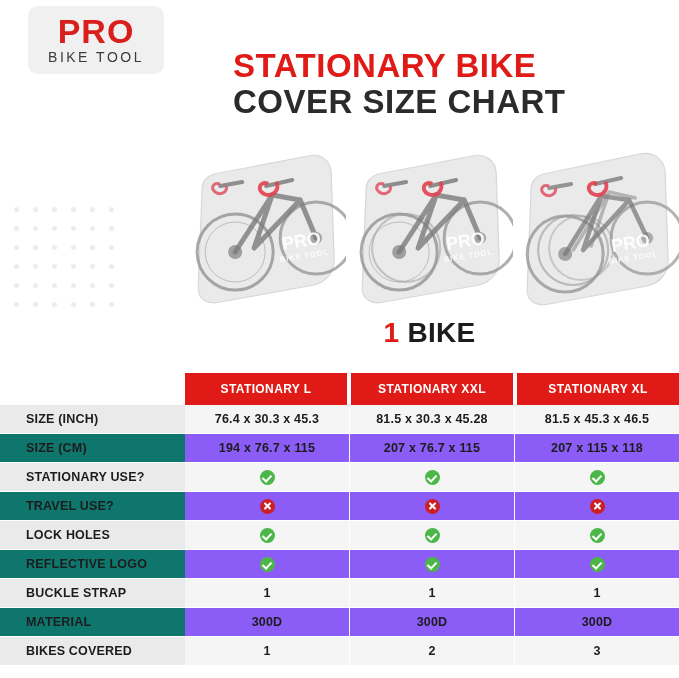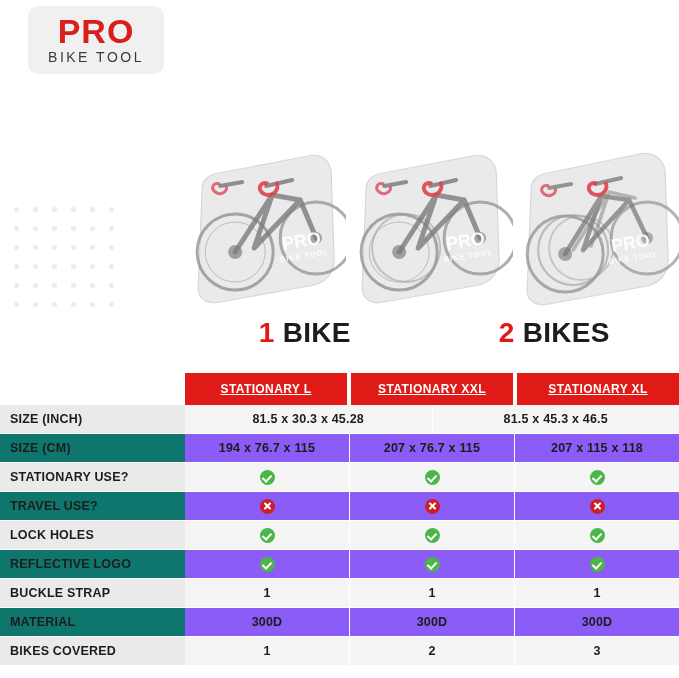--- a/index.html
+++ b/index.html
@@ -74,34 +74,33 @@
   .table{
     position:absolute;left:0px;top:373px;width:679px;
   }
   .thead{
     display:flex;height:32px;margin-left:185px;width:494px;
   }
   .th{
     flex:1 1 0;background:#e01b17;color:#ffffff;font-size:12px;font-weight:bold;
     letter-spacing:0.4px;display:flex;align-items:center;justify-content:center;
     margin-right:4px;
-    text-decoration:underline;
   }
   .th:last-child{margin-right:0;}
 
   .trow{
     display:flex;height:29px;align-items:stretch;
   }
   .trow.odd .label{background:#eaeaea;}
   .trow.odd .cell{background:#f5f5f5;}
   .trow.even .label{background:#0f766e;}
   .trow.even .cell{background:#8b5cf6;}
 
   .label{
-    width:185px;box-sizing:border-box;padding-left:10px;
+    width:185px;box-sizing:border-box;padding-left:26px;
     display:flex;align-items:center;
     font-size:12.5px;font-weight:bold;color:#1c1c1c;letter-spacing:0.2px;
     border-bottom:1px solid #ffffff;
   }
   .cells{display:flex;flex:1 1 0;}
   .cell{
     flex:1 1 0;display:flex;align-items:center;justify-content:center;
     font-size:12.5px;font-weight:bold;color:#1c1c1c;letter-spacing:0.2px;
     border-bottom:1px solid #ffffff;border-right:1px solid #ffffff;
     box-sizing:border-box;
@@ -128,20 +127,24 @@
 </head>
 <body>
 
 <div class="page">
 
   <div class="logo-box">
     <div class="logo-pro">PRO</div>
     <div class="logo-sub">BIKE TOOL</div>
   </div>
 
+  <div class="title">
+    <div class="l1">STATIONARY BIKE</div>
+    <div class="l2">COVER SIZE CHART</div>
+  </div>
 
   <div class="dotgrid">
       <span style="left: 0px; top: 0px;"></span>
       <span style="left: 19px; top: 0px;"></span>
       <span style="left: 38px; top: 0px;"></span>
       <span style="left: 57px; top: 0px;"></span>
       <span style="left: 76px; top: 0px;"></span>
       <span style="left: 95px; top: 0px;"></span>
       <span style="left: 0px; top: 19px;"></span>
       <span style="left: 19px; top: 19px;"></span>
@@ -233,36 +236,33 @@
         </g>
       </svg>
     </div>
   </div>
 
   <div class="counts">
     <div class="count">
       <span class="num">1</span>
       <span>BIKE</span>
     </div>
-    <div class="count">
-      <span class="num">2</span>
-      <span>BIKES</span>
-    </div>
   </div>
 
   <div class="table">
     <div class="thead">
       <div class="th">STATIONARY L</div>
       <div class="th">STATIONARY XXL</div>
       <div class="th">STATIONARY XL</div>
     </div>
     <div id="tbody">
         <div class="trow odd">
           <div class="label">SIZE (INCH)</div>
           <div class="cells">
+            <div class="cell">76.4 x 30.3 x 45.3</div>
             <div class="cell">81.5 x 30.3 x 45.28</div>
             <div class="cell">81.5 x 45.3 x 46.5</div>
           </div>
         </div>
         <div class="trow even">
           <div class="label">SIZE (CM)</div>
           <div class="cells">
             <div class="cell">194 x 76.7 x 115</div>
             <div class="cell">207 x 76.7 x 115</div>
             <div class="cell">207 x 115 x 118</div>

